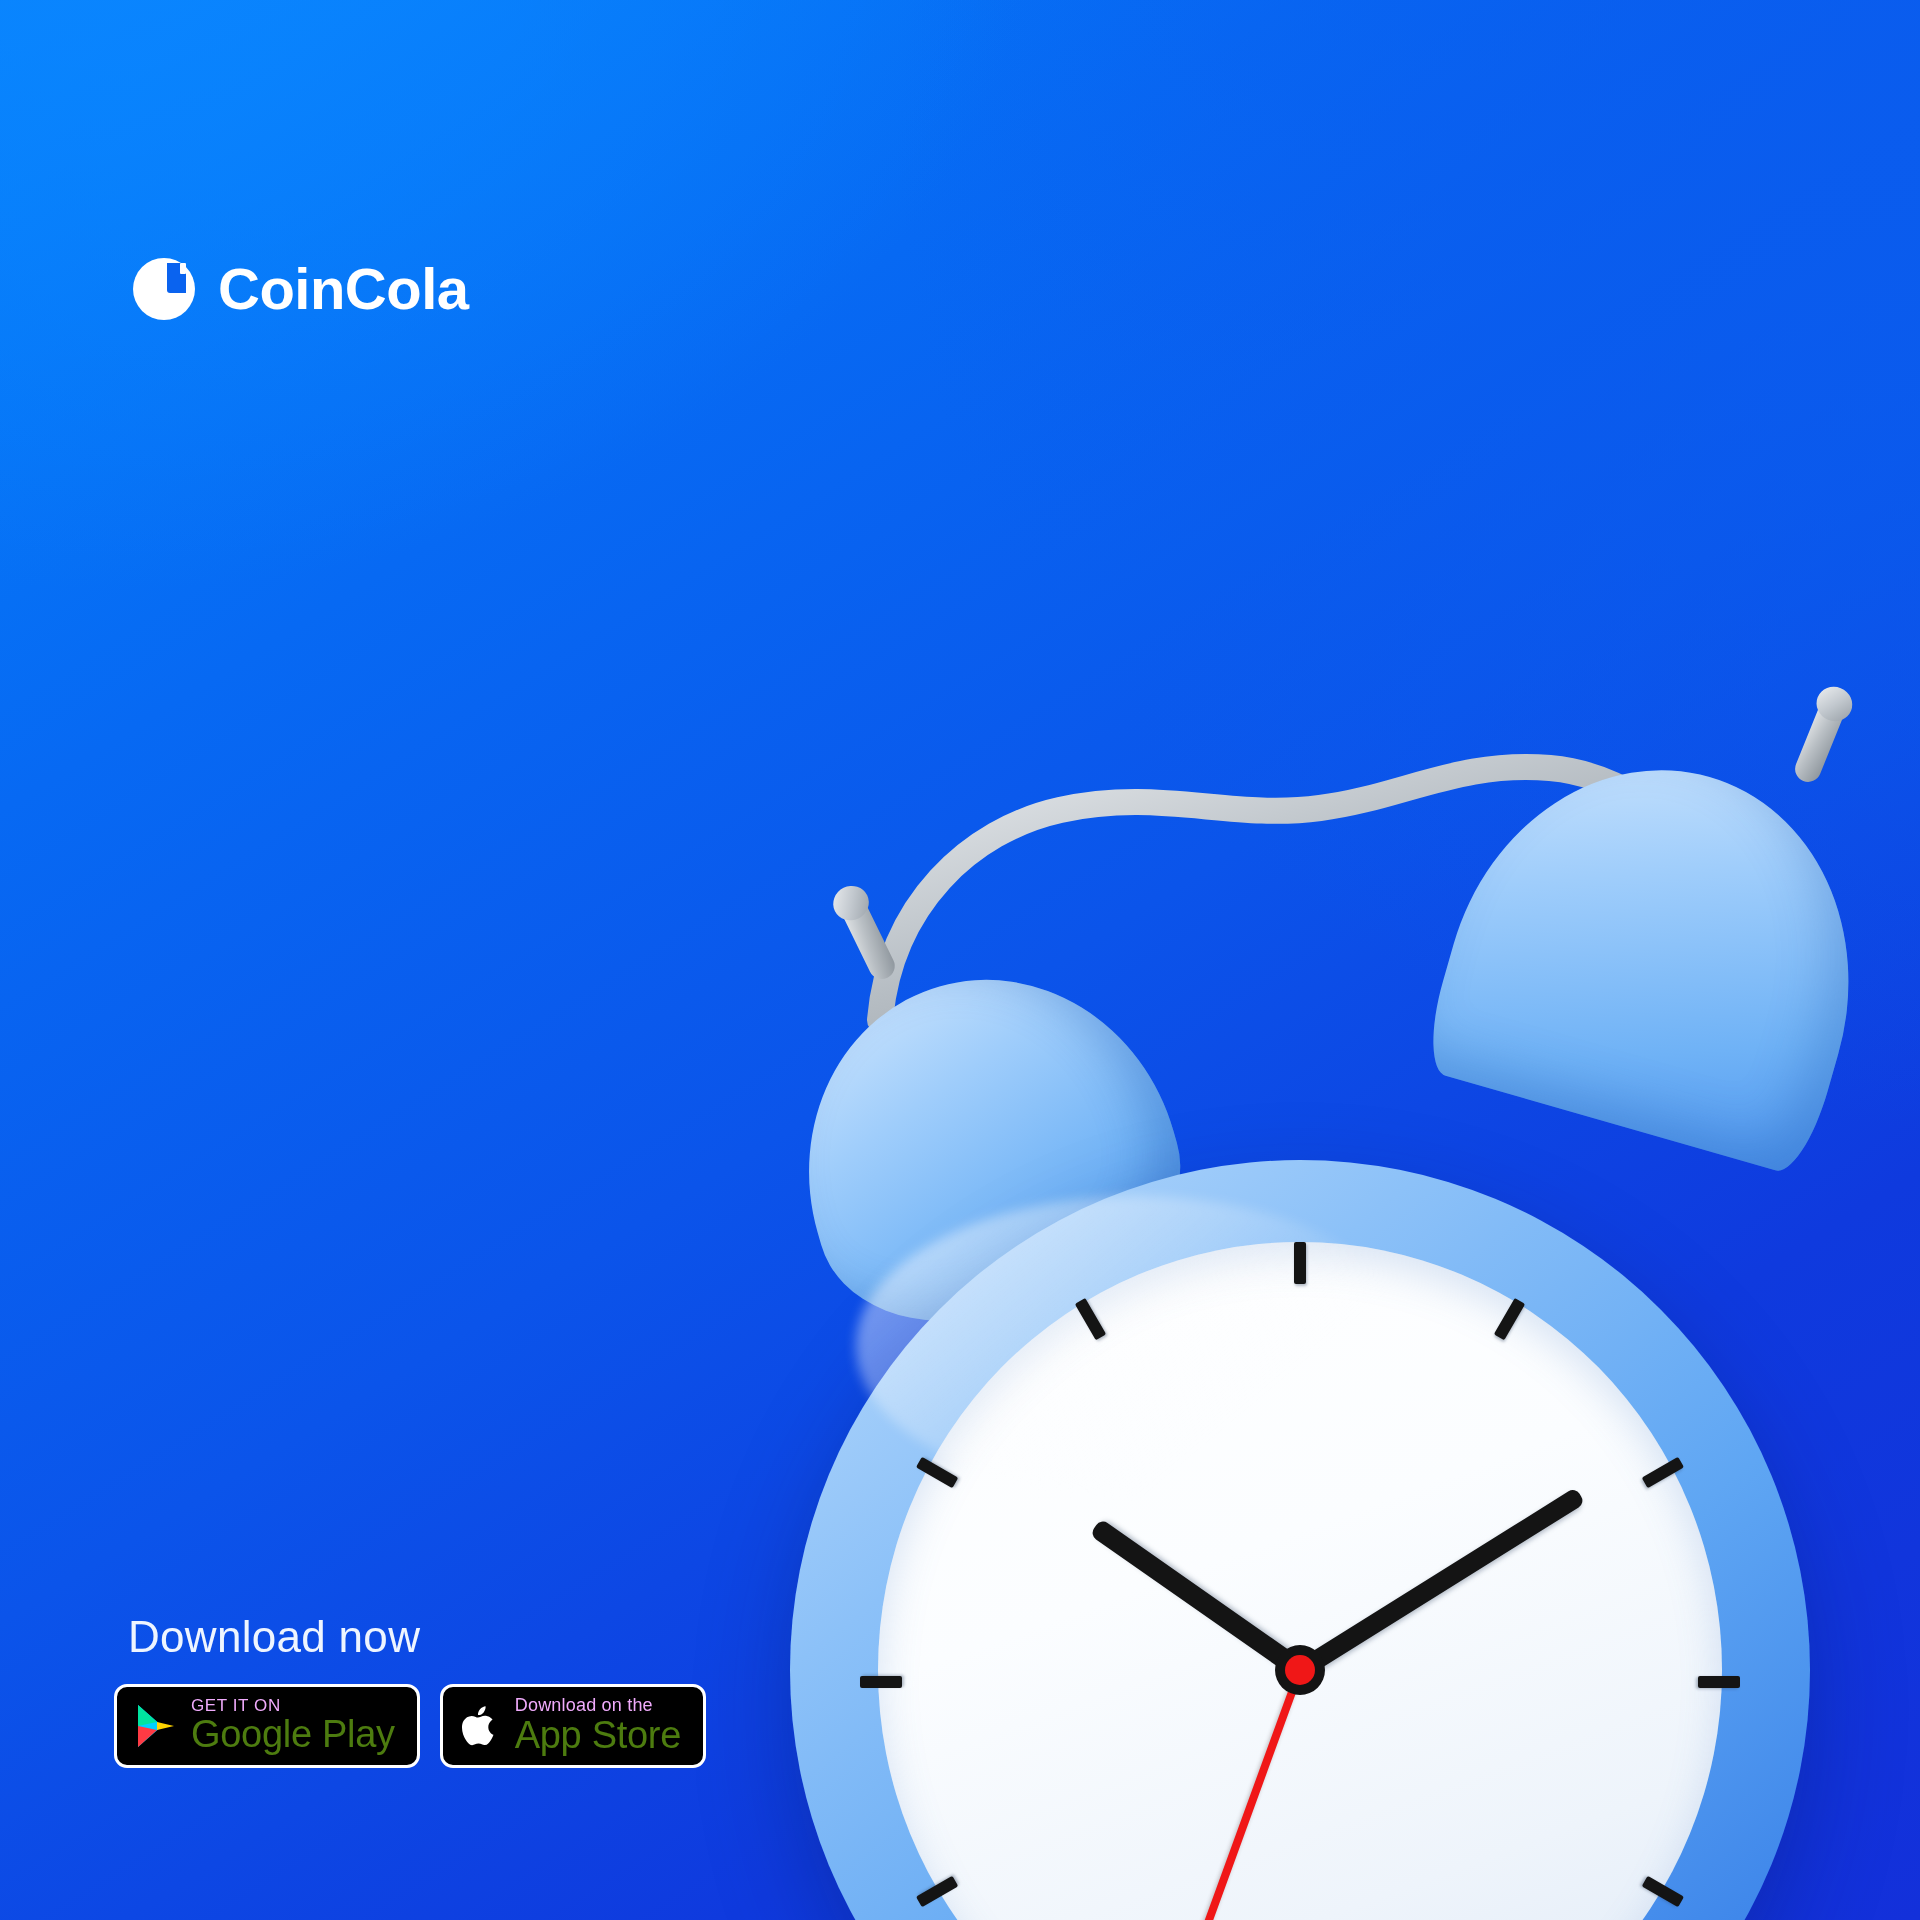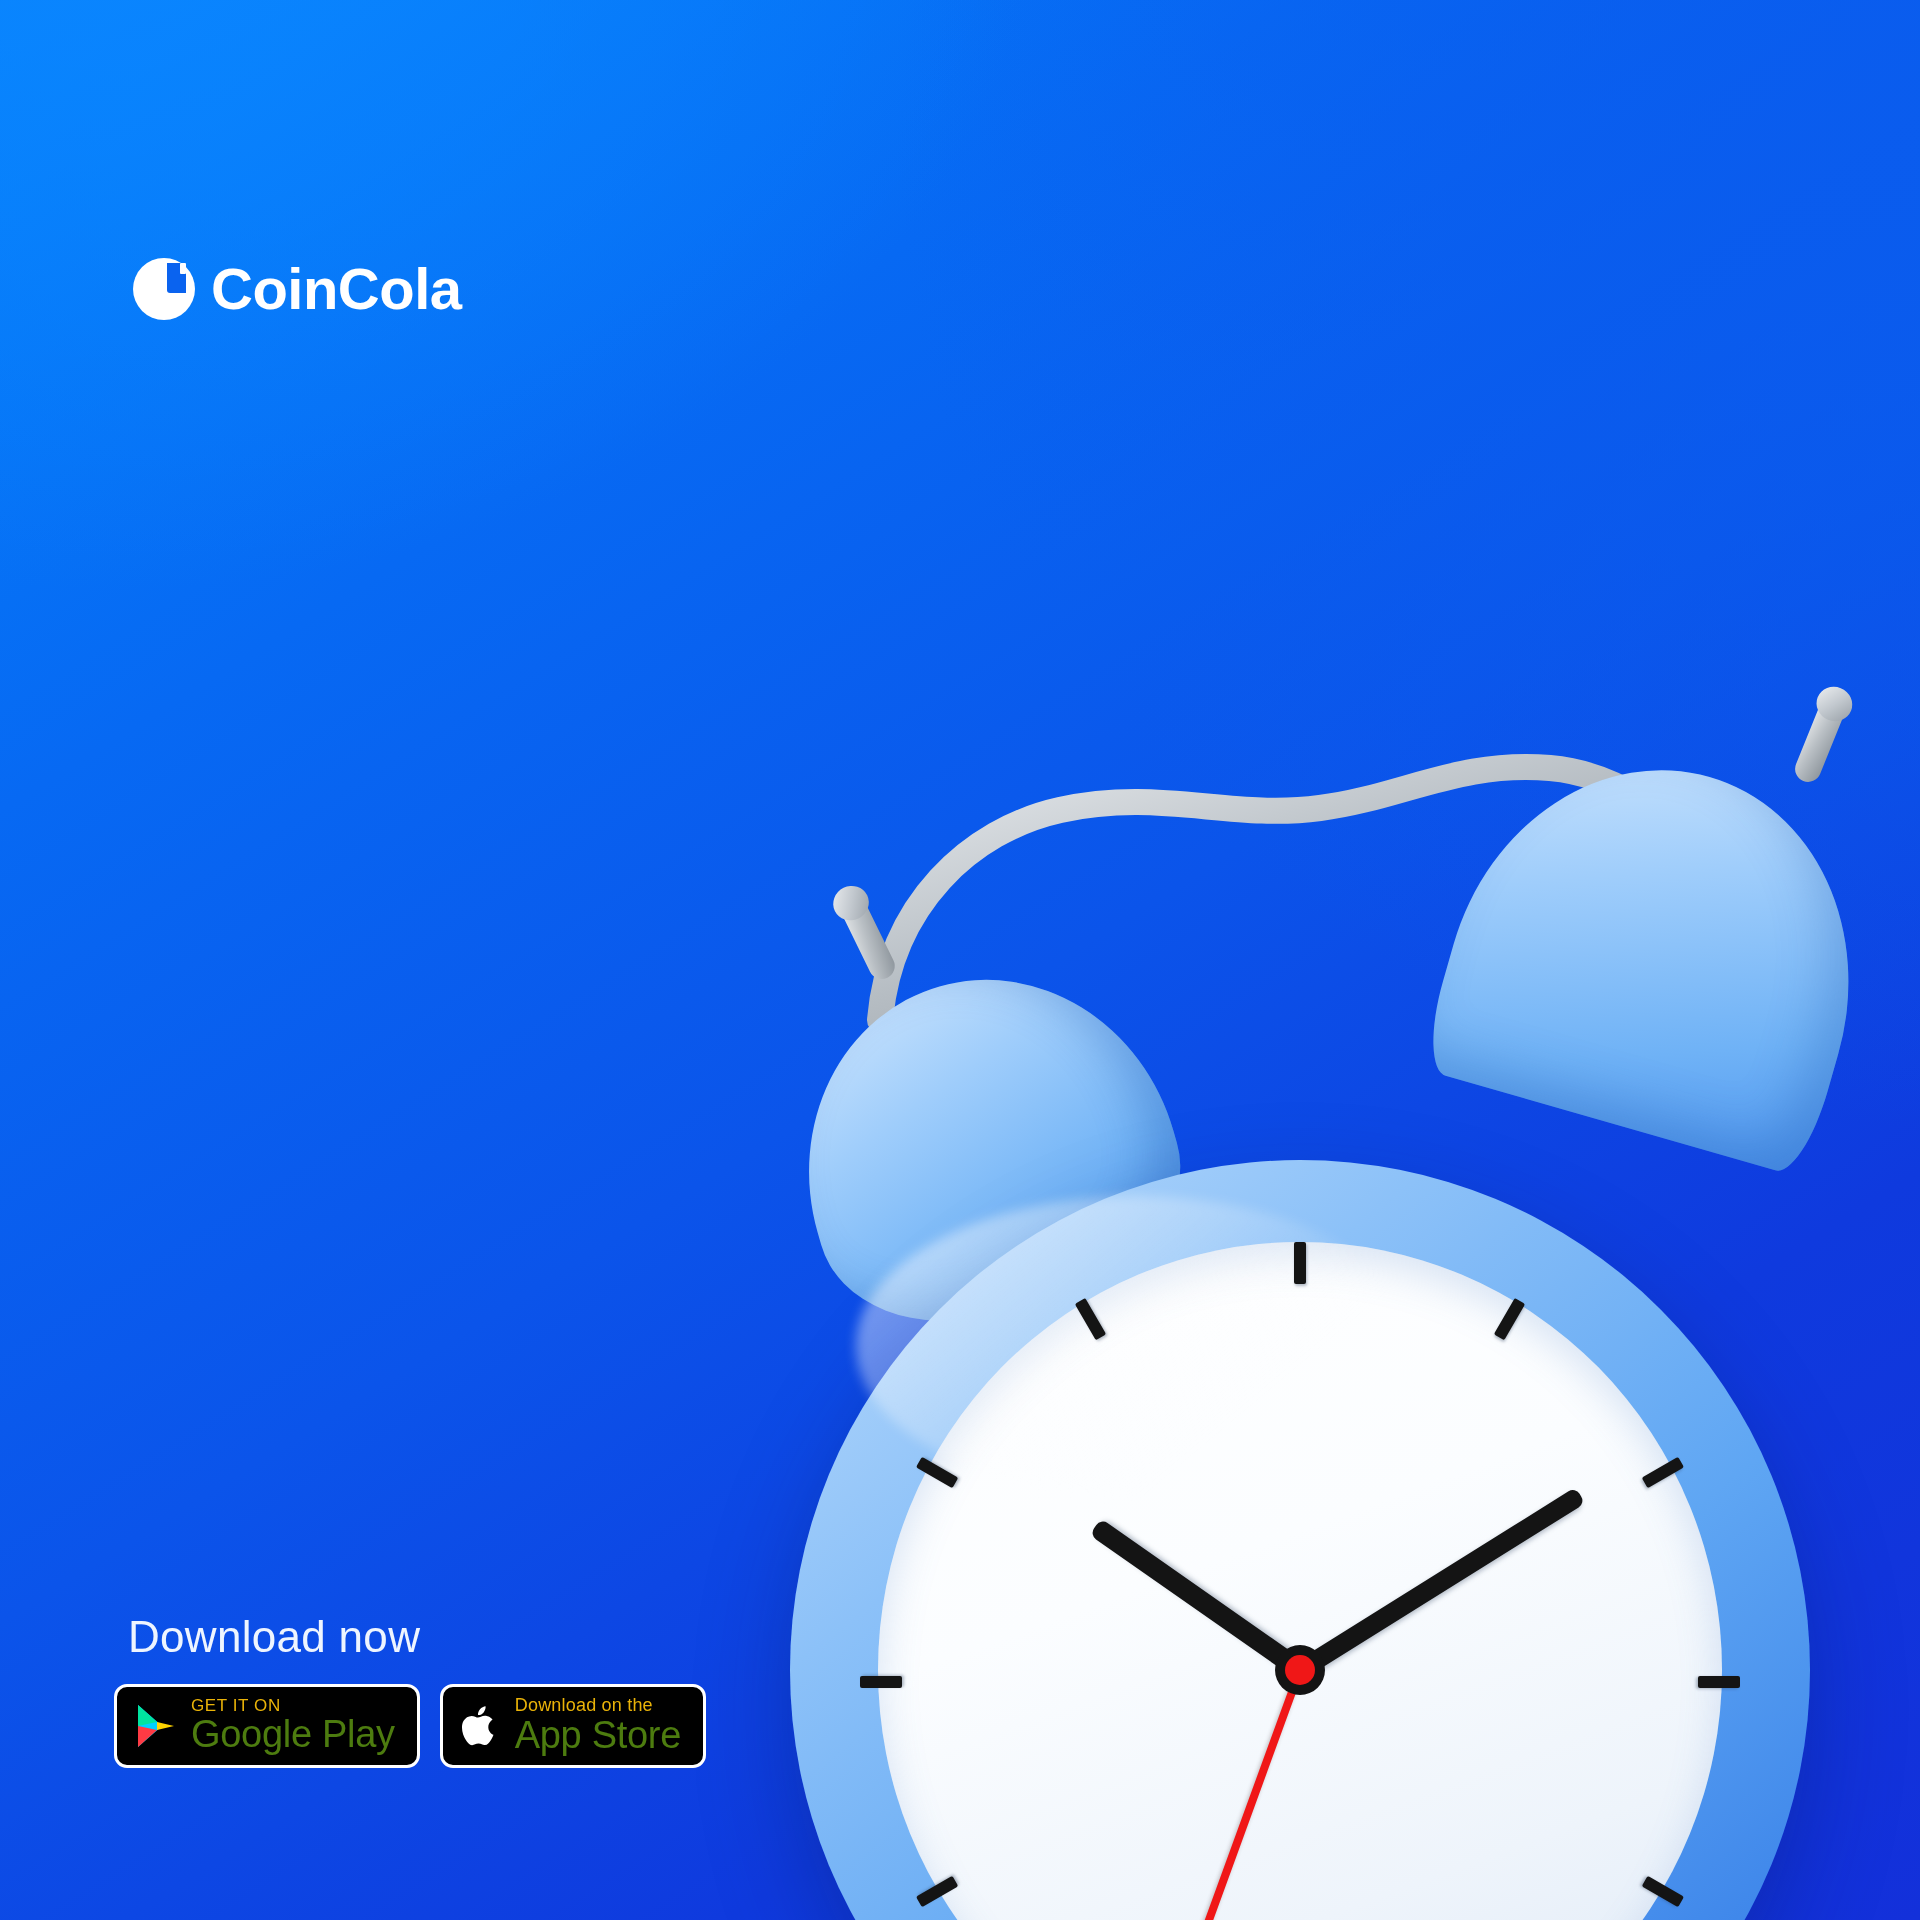--- a/index.html
+++ b/index.html
@@ -16,21 +16,21 @@
     overflow:hidden;
     background:
       radial-gradient(ellipse 1500px 1200px at 6% -8%, #0b86ff 0%, rgba(11,134,255,0) 62%),
       radial-gradient(ellipse 1600px 1400px at 105% 8%, #0a5cee 0%, rgba(10,92,238,0) 70%),
       linear-gradient(148deg, #0481fb 0%, #0769f3 26%, #0b54ea 52%, #0f3ade 76%, #1330da 100%);
   }
 
   
   .logo-row {
     position:absolute; left:133px; top:258px;
-    display:flex; align-items:center; gap:16px;
+    display:flex; align-items:center; gap:23px;
   }
   .logo-mark {
     position:relative; width:62px; height:62px;
     border-radius:50%; background:#ffffff; flex:none;
   }
   .logo-mark .notch {
     position:absolute; right:9px; top:5px;
     width:19px; height:30px;
     background:#0a63ef;
     border-top-right-radius:3px;
@@ -85,21 +85,21 @@
     display:flex; align-items:center; gap:14px;
     background:#000000;
     border:3px solid #ffffff;
     border-radius:13px;
     padding:12px 22px 12px 18px;
     min-width:250px;
     height:84px;
   }
   .badge-lines { display:flex; flex-direction:column; justify-content:center; }
   .badge-small {
-    color:#eab308; font-size:17px; font-weight:400;
+    color:#f0abfc; font-size:17px; font-weight:400;
     letter-spacing:0.6px; line-height:1.1; text-transform:uppercase;
   }
   .badge-small.cap { text-transform:none; letter-spacing:0.2px; font-size:18px; }
   .badge-big {
     color:#4d7c0f; font-size:38px; font-weight:400;
     line-height:1.05; letter-spacing:-0.3px;
   }
   .gp-icon { width:42px; height:46px; flex:none; }
   .apple-icon { width:40px; height:48px; flex:none; }
 

